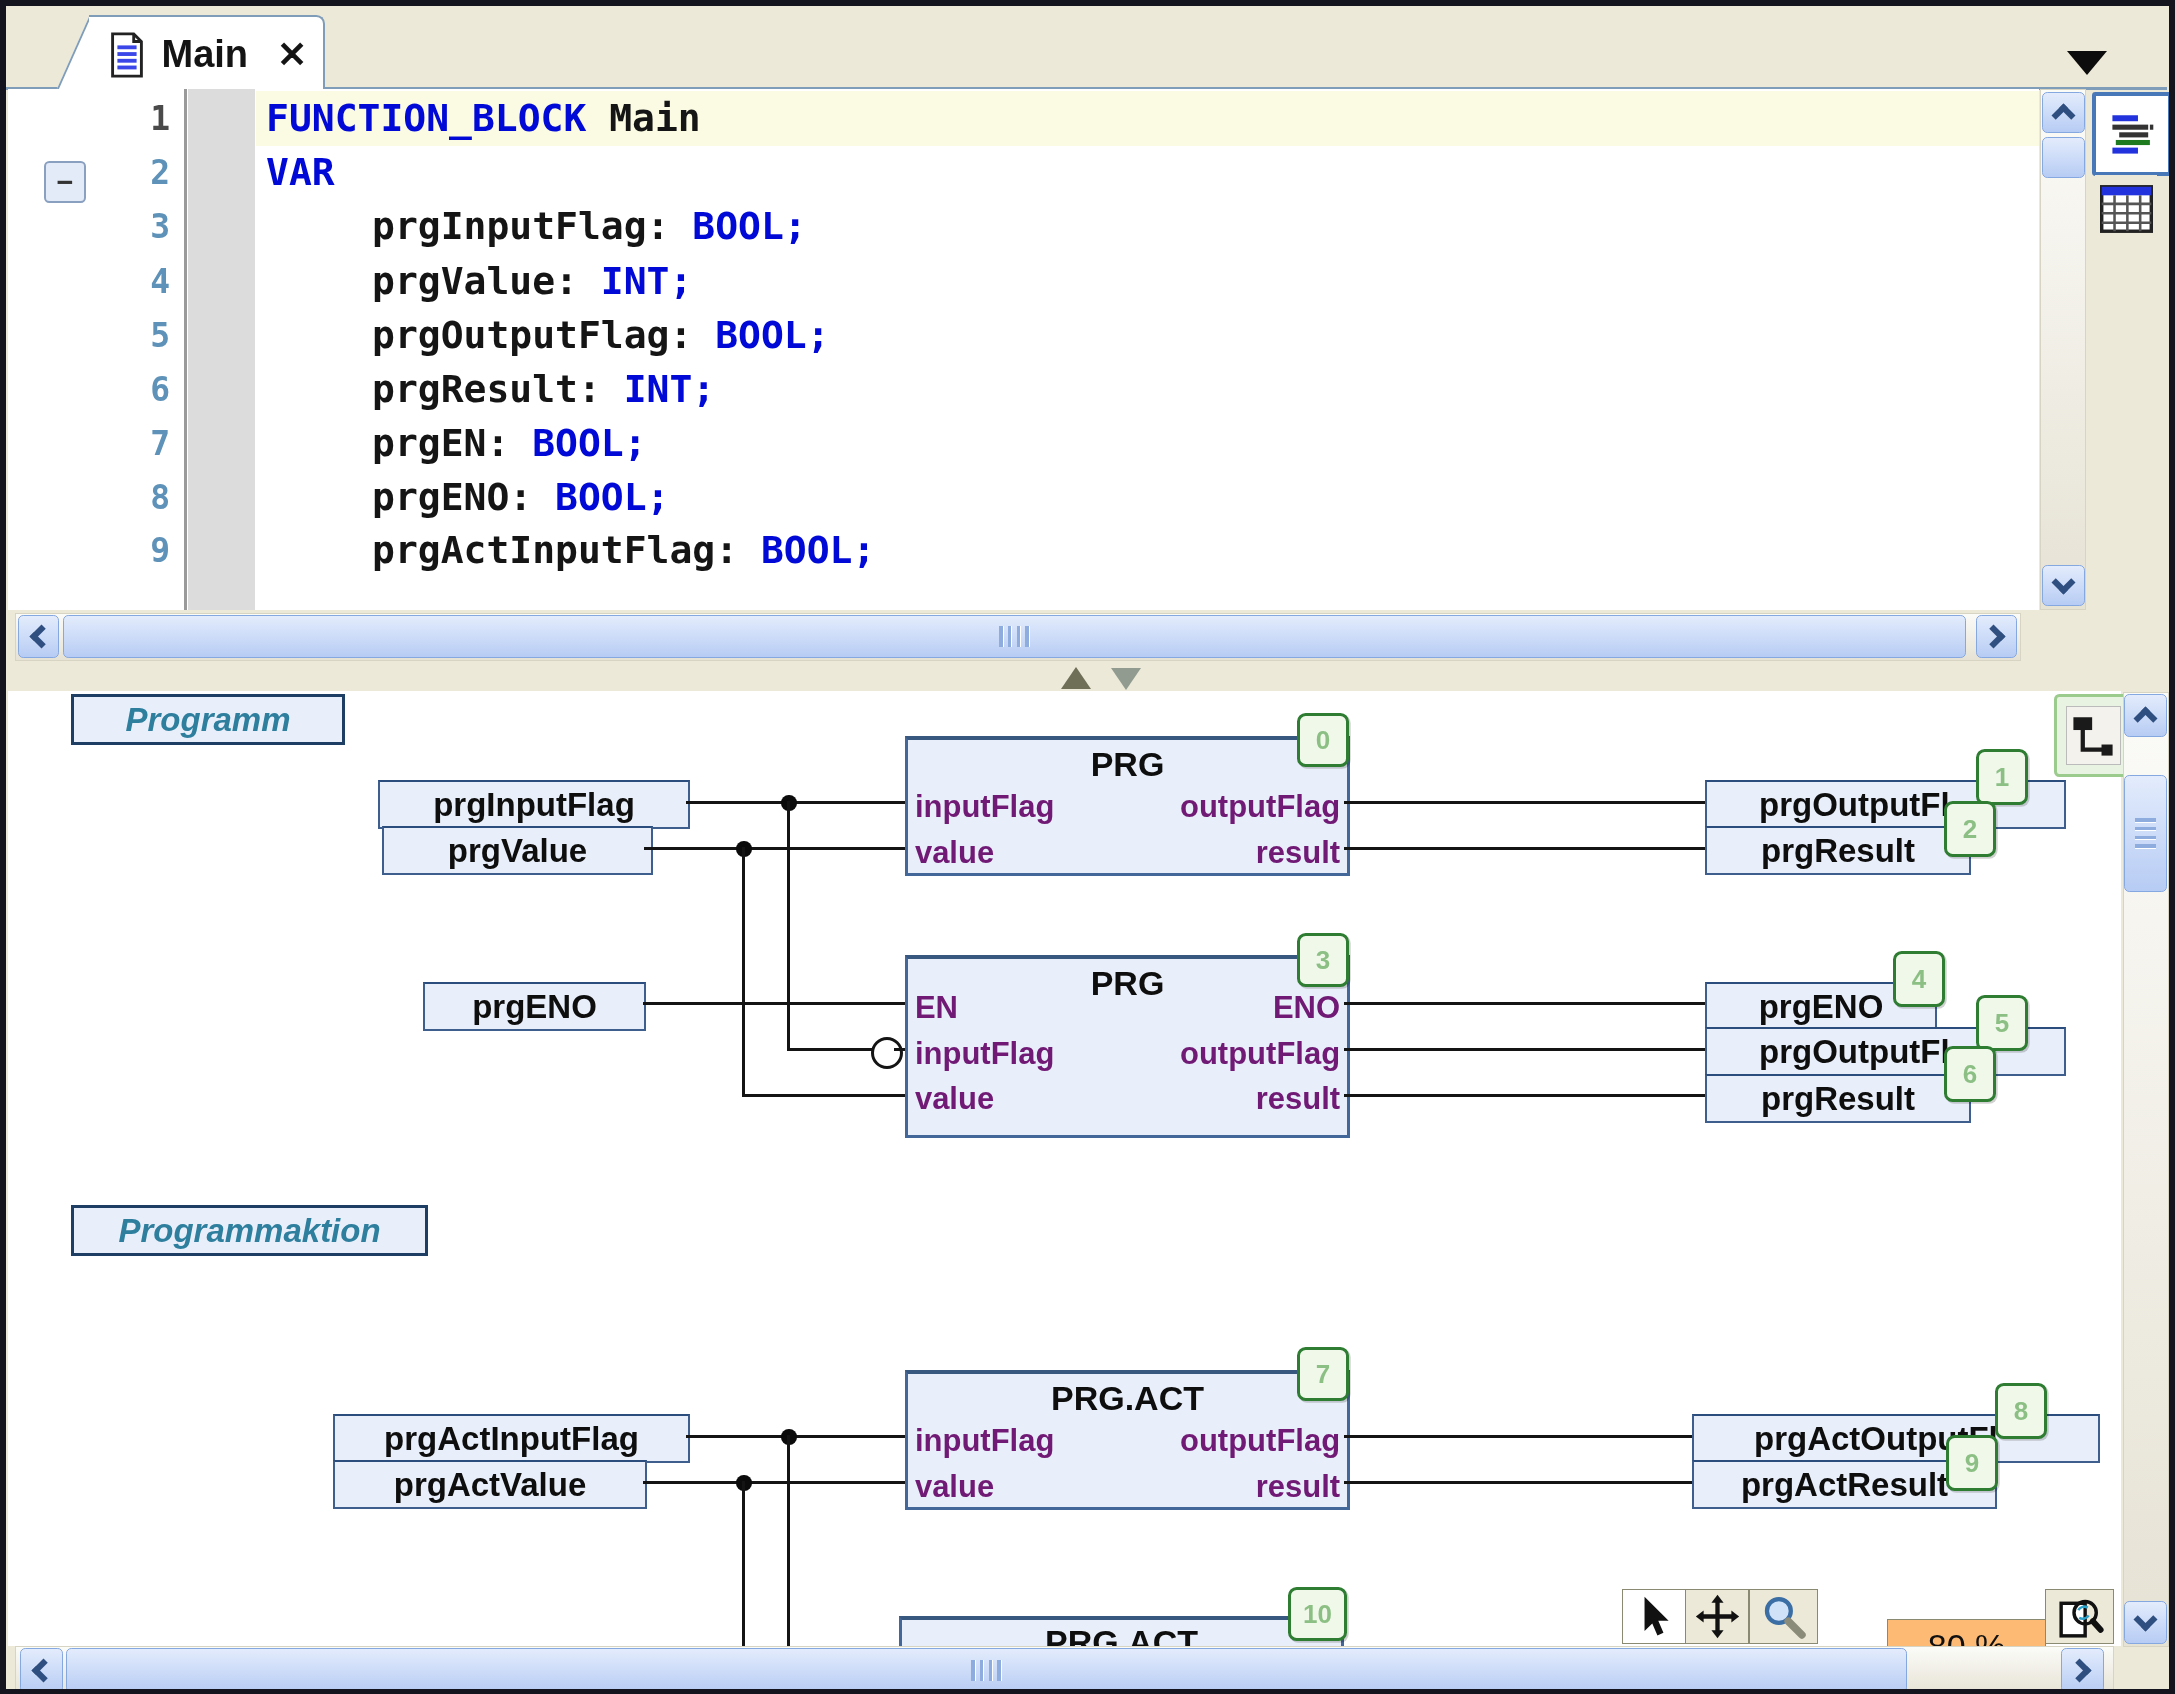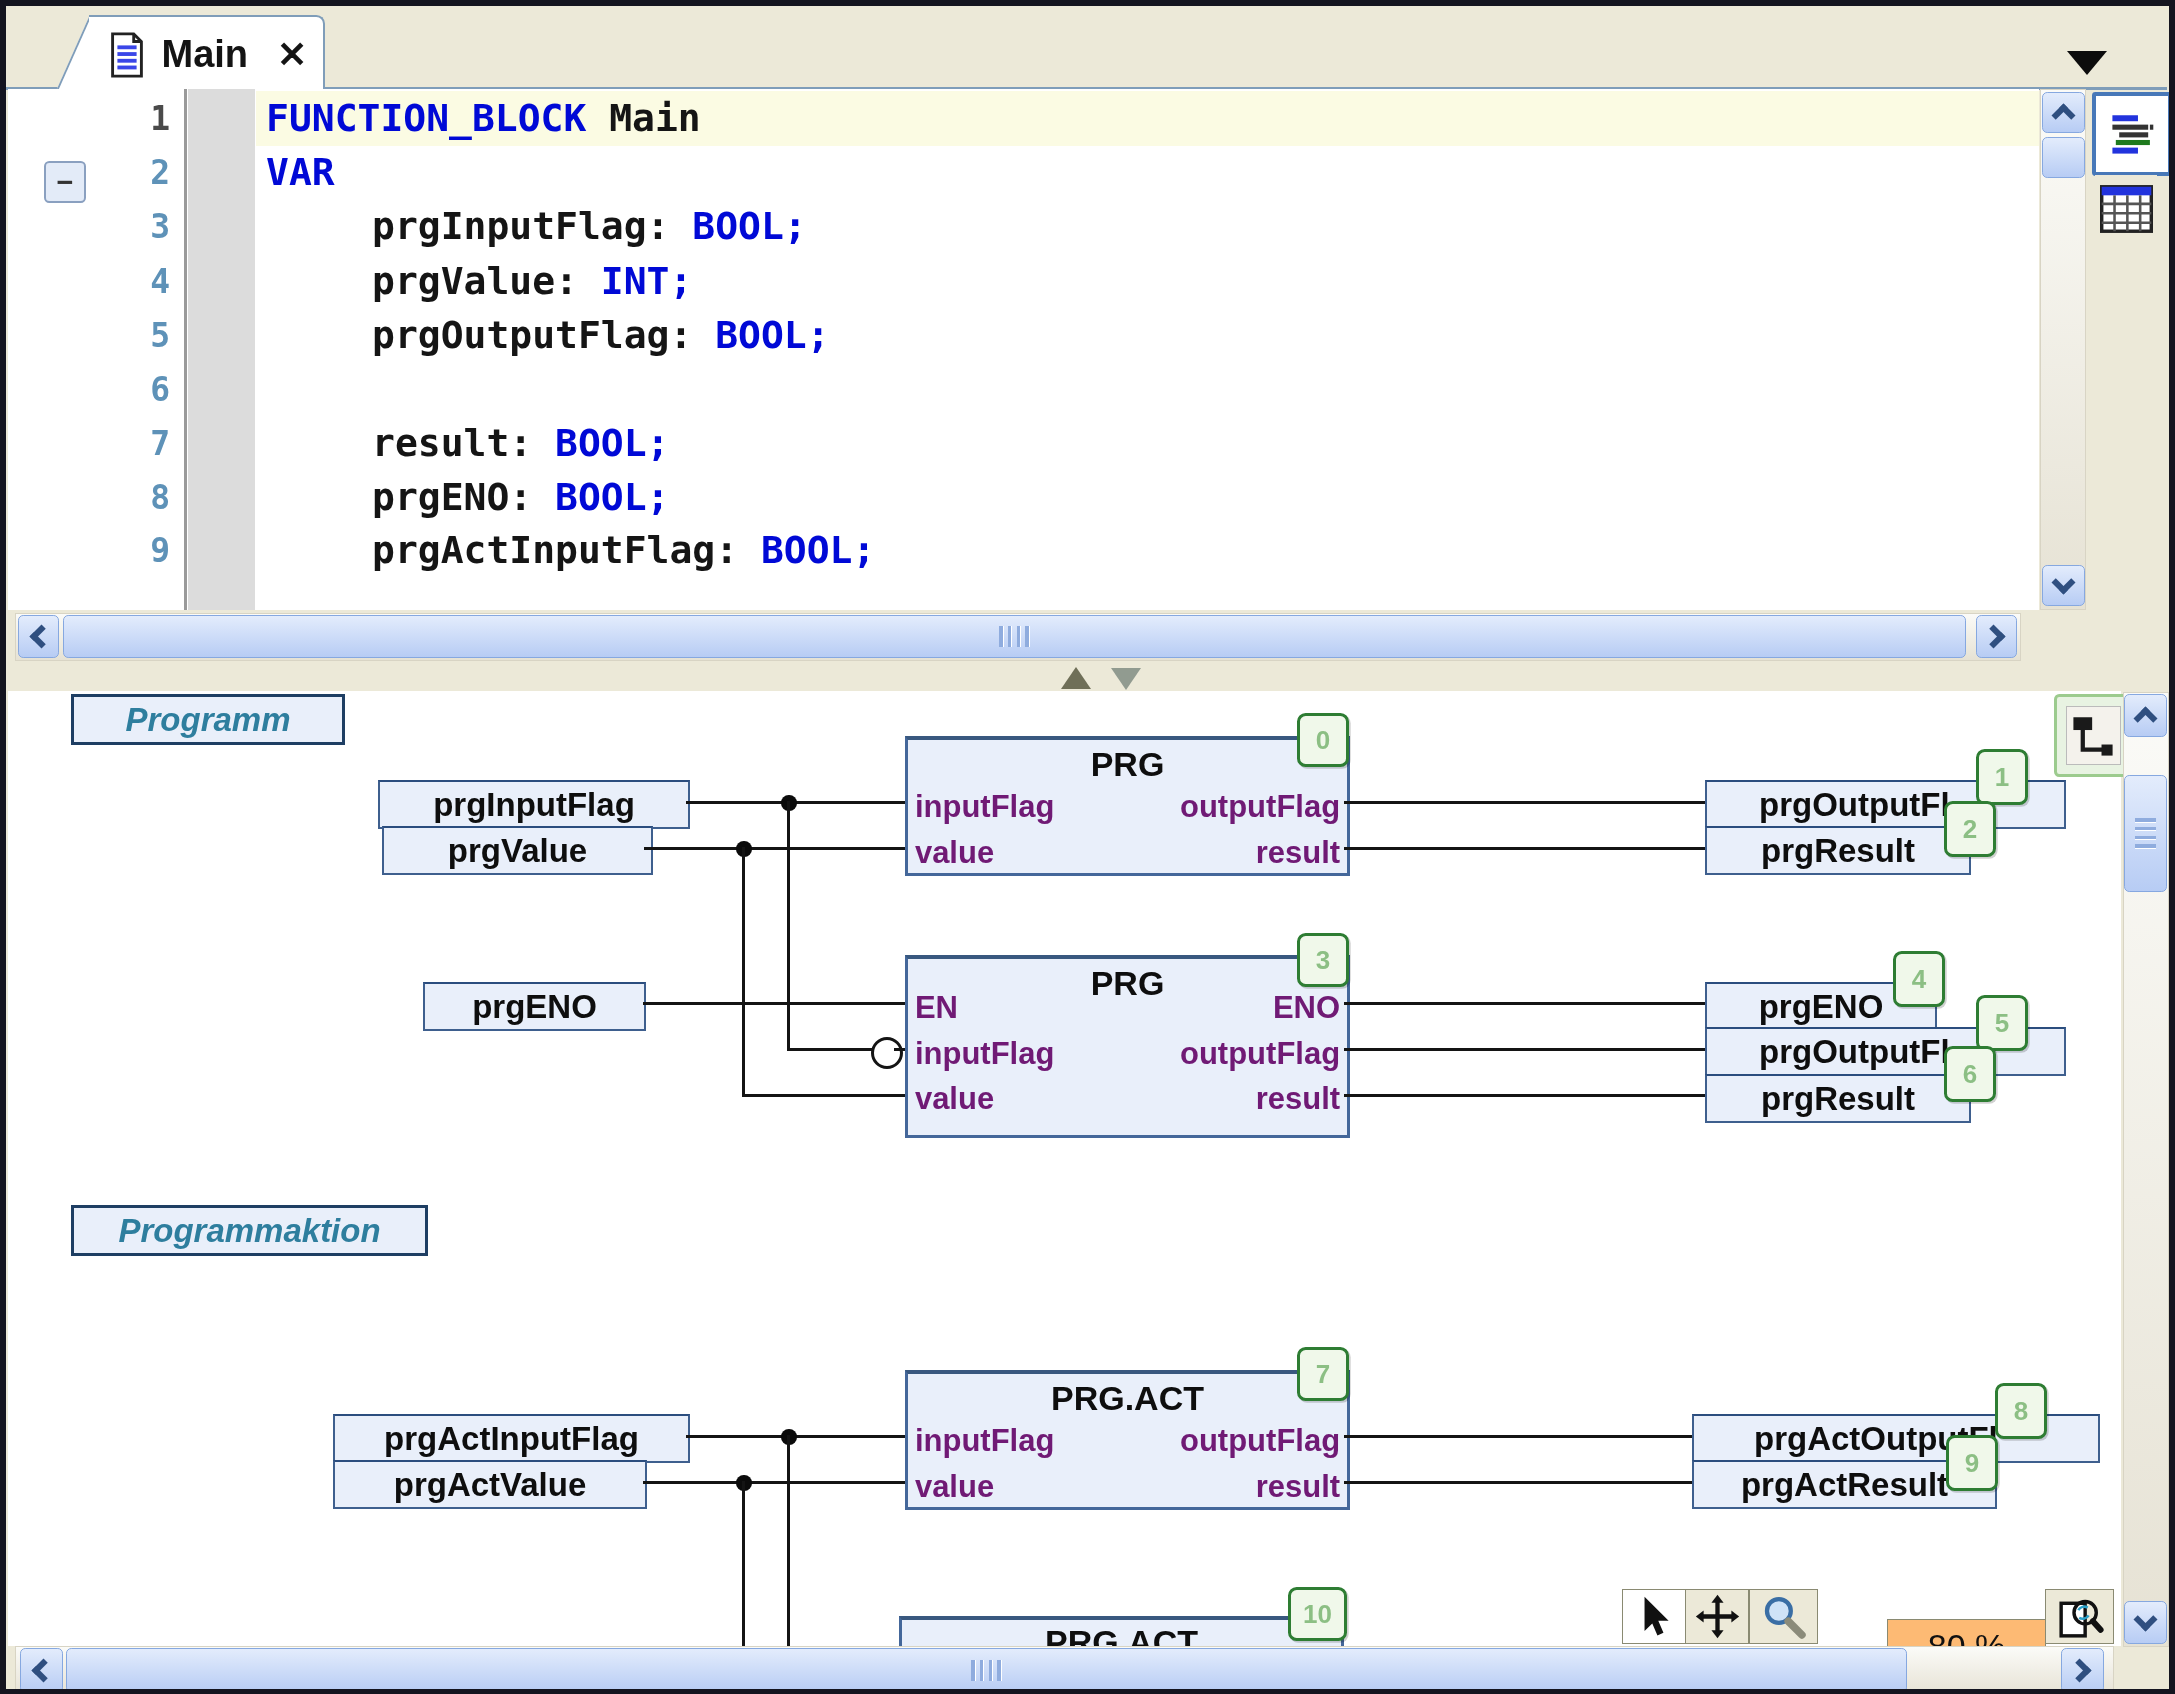--- a/index.html
+++ b/index.html
@@ -116,24 +116,25 @@
   <div class="crow" style="top:249px;">
     <span class="ln">4</span>
     <span class="ct ind"><span>prgValue: </span><span class="kw">INT;</span></span>
   </div>
   <div class="crow" style="top:303px;">
     <span class="ln">5</span>
     <span class="ct ind"><span>prgOutputFlag: </span><span class="kw">BOOL;</span></span>
   </div>
   <div class="crow" style="top:357px;">
     <span class="ln">6</span>
+    <span class="ct ind"><span>prgResult: </span><span class="kw">INT;</span></span>
   </div>
   <div class="crow" style="top:411px;">
     <span class="ln">7</span>
-    <span class="ct ind"><span>result: </span><span class="kw">BOOL;</span></span>
+    <span class="ct ind"><span>prgEN: </span><span class="kw">BOOL;</span></span>
   </div>
   <div class="crow" style="top:465px;">
     <span class="ln">8</span>
     <span class="ct ind"><span>prgENO: </span><span class="kw">BOOL;</span></span>
   </div>
   <div class="crow" style="top:518px;">
     <span class="ln">9</span>
     <span class="ct ind"><span>prgActInputFlag: </span><span class="kw">BOOL;</span></span>
   </div>
 

